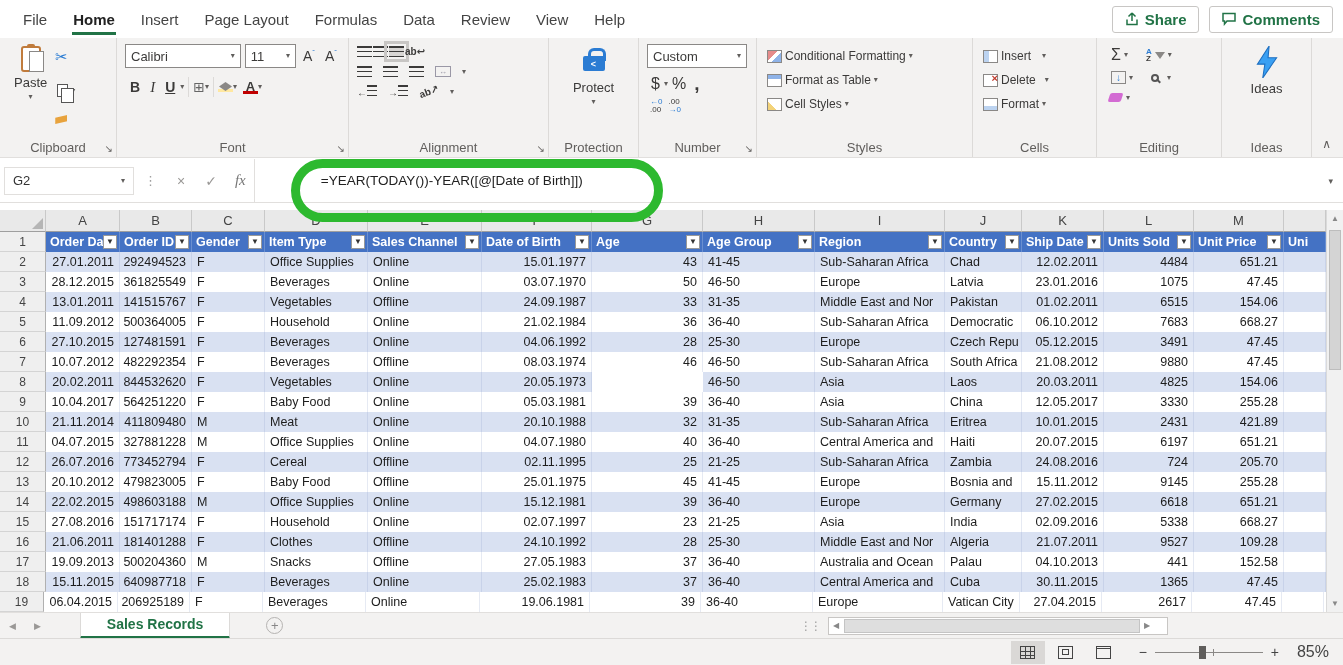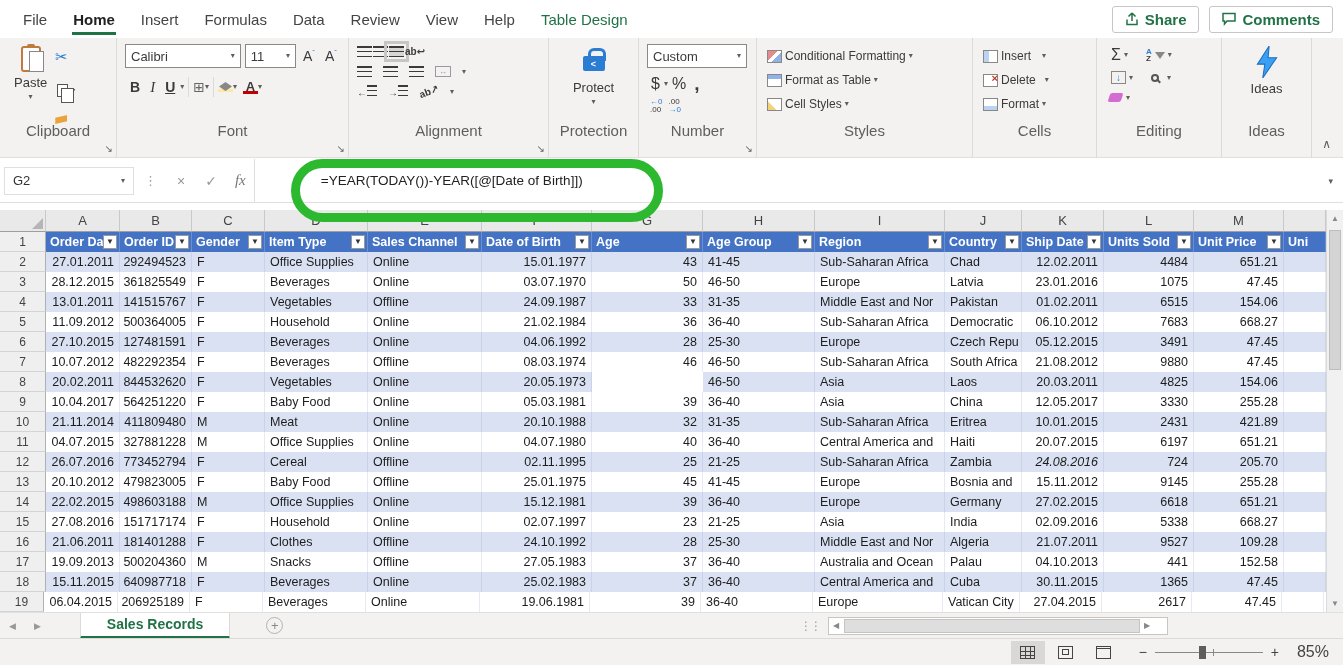--- a/index.html
+++ b/index.html
@@ -13,21 +13,21 @@
   .tab.active{font-weight:700;color:#222}
   .tab.active::after{content:"";position:absolute;left:12px;right:12px;bottom:2px;height:3px;background:var(--accent)}
   .tab.contextual{color:var(--accent)}
   .menubar-right{margin-left:auto;display:flex;gap:10px;align-items:center}
   .pill-btn{display:flex;align-items:center;gap:6px;border:1px solid #c8c6c4;background:#fff;border-radius:3px;padding:4px 12px;font-size:15px;font-weight:700;color:var(--accent)}
 
   
   .ribbon{position:absolute;left:0;top:38px;width:100%;height:120px;background:#f3f2f1;border-bottom:1px solid #e1dfdd}
   .ribbon-inner{display:flex;height:100%}
   .rgroup{position:relative;height:100%;border-right:1px solid #dcdad8;padding:6px 8px 18px 8px}
-  .rgroup-label{position:absolute;bottom:18px;left:0;right:0;text-align:center;font-size:15px;color:#605e5c}
+  .rgroup-label{position:absolute;bottom:2px;left:0;right:0;text-align:center;font-size:13px;color:#605e5c}
   .launcher{position:absolute;right:3px;bottom:3px;font-size:10px;color:#605e5c}
   .chev{font-size:8px;color:#605e5c;line-height:1}
   .ribbon-collapse{position:absolute;right:12px;bottom:6px;font-size:12px;color:#605e5c}
 
   .big-btn{display:flex;flex-direction:column;align-items:center;justify-content:flex-start;gap:3px;padding:2px 6px;font-size:13px;color:#3b3a39}
   .small-stack{display:flex;flex-direction:column;justify-content:space-between;padding:4px 2px;height:84px}
   .mini{display:flex;align-items:center;gap:3px;font-size:12px;padding:1px 2px}
 
   
   .clipboard-ic{width:20px;height:26px;border:2px solid #c07b3c;border-radius:3px;position:relative;background:#fff}
@@ -143,26 +143,26 @@
 </style>
 </head>
 <body>
 
 <div class="app">
 
   <div class="menubar">
     <span class="tab">File</span>
     <span class="tab active">Home</span>
     <span class="tab">Insert</span>
+    <span class="tab">Page Layout</span>
     <span class="tab">Formulas</span>
     <span class="tab">Data</span>
     <span class="tab">Review</span>
     <span class="tab">View</span>
     <span class="tab">Help</span>
-    <span class="tab contextual">Table Design</span>
     <div class="menubar-right">
       <div class="pill-btn">
         <svg class="icn" width="14" height="14" viewBox="0 0 14 14">
             <path d="M7 1 L10.5 4.5 M7 1 L3.5 4.5 M7 1 V9" stroke="#217346" stroke-width="1.5" fill="none"></path>
             <path d="M2 7.5 V12.5 H12 V7.5" stroke="#217346" stroke-width="1.5" fill="none"></path>
           </svg>
         <span>Share</span>
       </div>
       <div class="pill-btn">
         <svg class="icn" width="14" height="14" viewBox="0 0 14 14">
@@ -628,21 +628,21 @@
         <div class="cell r band" style="width: 74px;">26.07.2016</div>
         <div class="cell r band" style="width: 72px;">773452794</div>
         <div class="cell band" style="width: 73px;">F</div>
         <div class="cell band" style="width: 103px;">Cereal</div>
         <div class="cell band" style="width: 114px;">Offline</div>
         <div class="cell r band" style="width: 110px;">02.11.1995</div>
         <div class="cell r band" style="width: 111px;">25</div>
         <div class="cell band" style="width: 112px;">21-25</div>
         <div class="cell band" style="width: 130px;">Sub-Saharan Africa</div>
         <div class="cell band" style="width: 77px;">Zambia</div>
-        <div class="cell r band" style="width: 82px; font-style: italic;">24.08.2016</div>
+        <div class="cell r band" style="width: 82px;">24.08.2016</div>
         <div class="cell r band" style="width: 90px;">724</div>
         <div class="cell r band" style="width: 90px;">205.70</div>
         <div class="cell band" style="width: 42px;"></div>
       </div>
       <div class="g-row">
         <div class="rownum" style="width: 46px;">13</div>
         <div class="cell r" style="width: 74px;">20.10.2012</div>
         <div class="cell r" style="width: 72px;">479823005</div>
         <div class="cell" style="width: 73px;">F</div>
         <div class="cell" style="width: 103px;">Baby Food</div>

